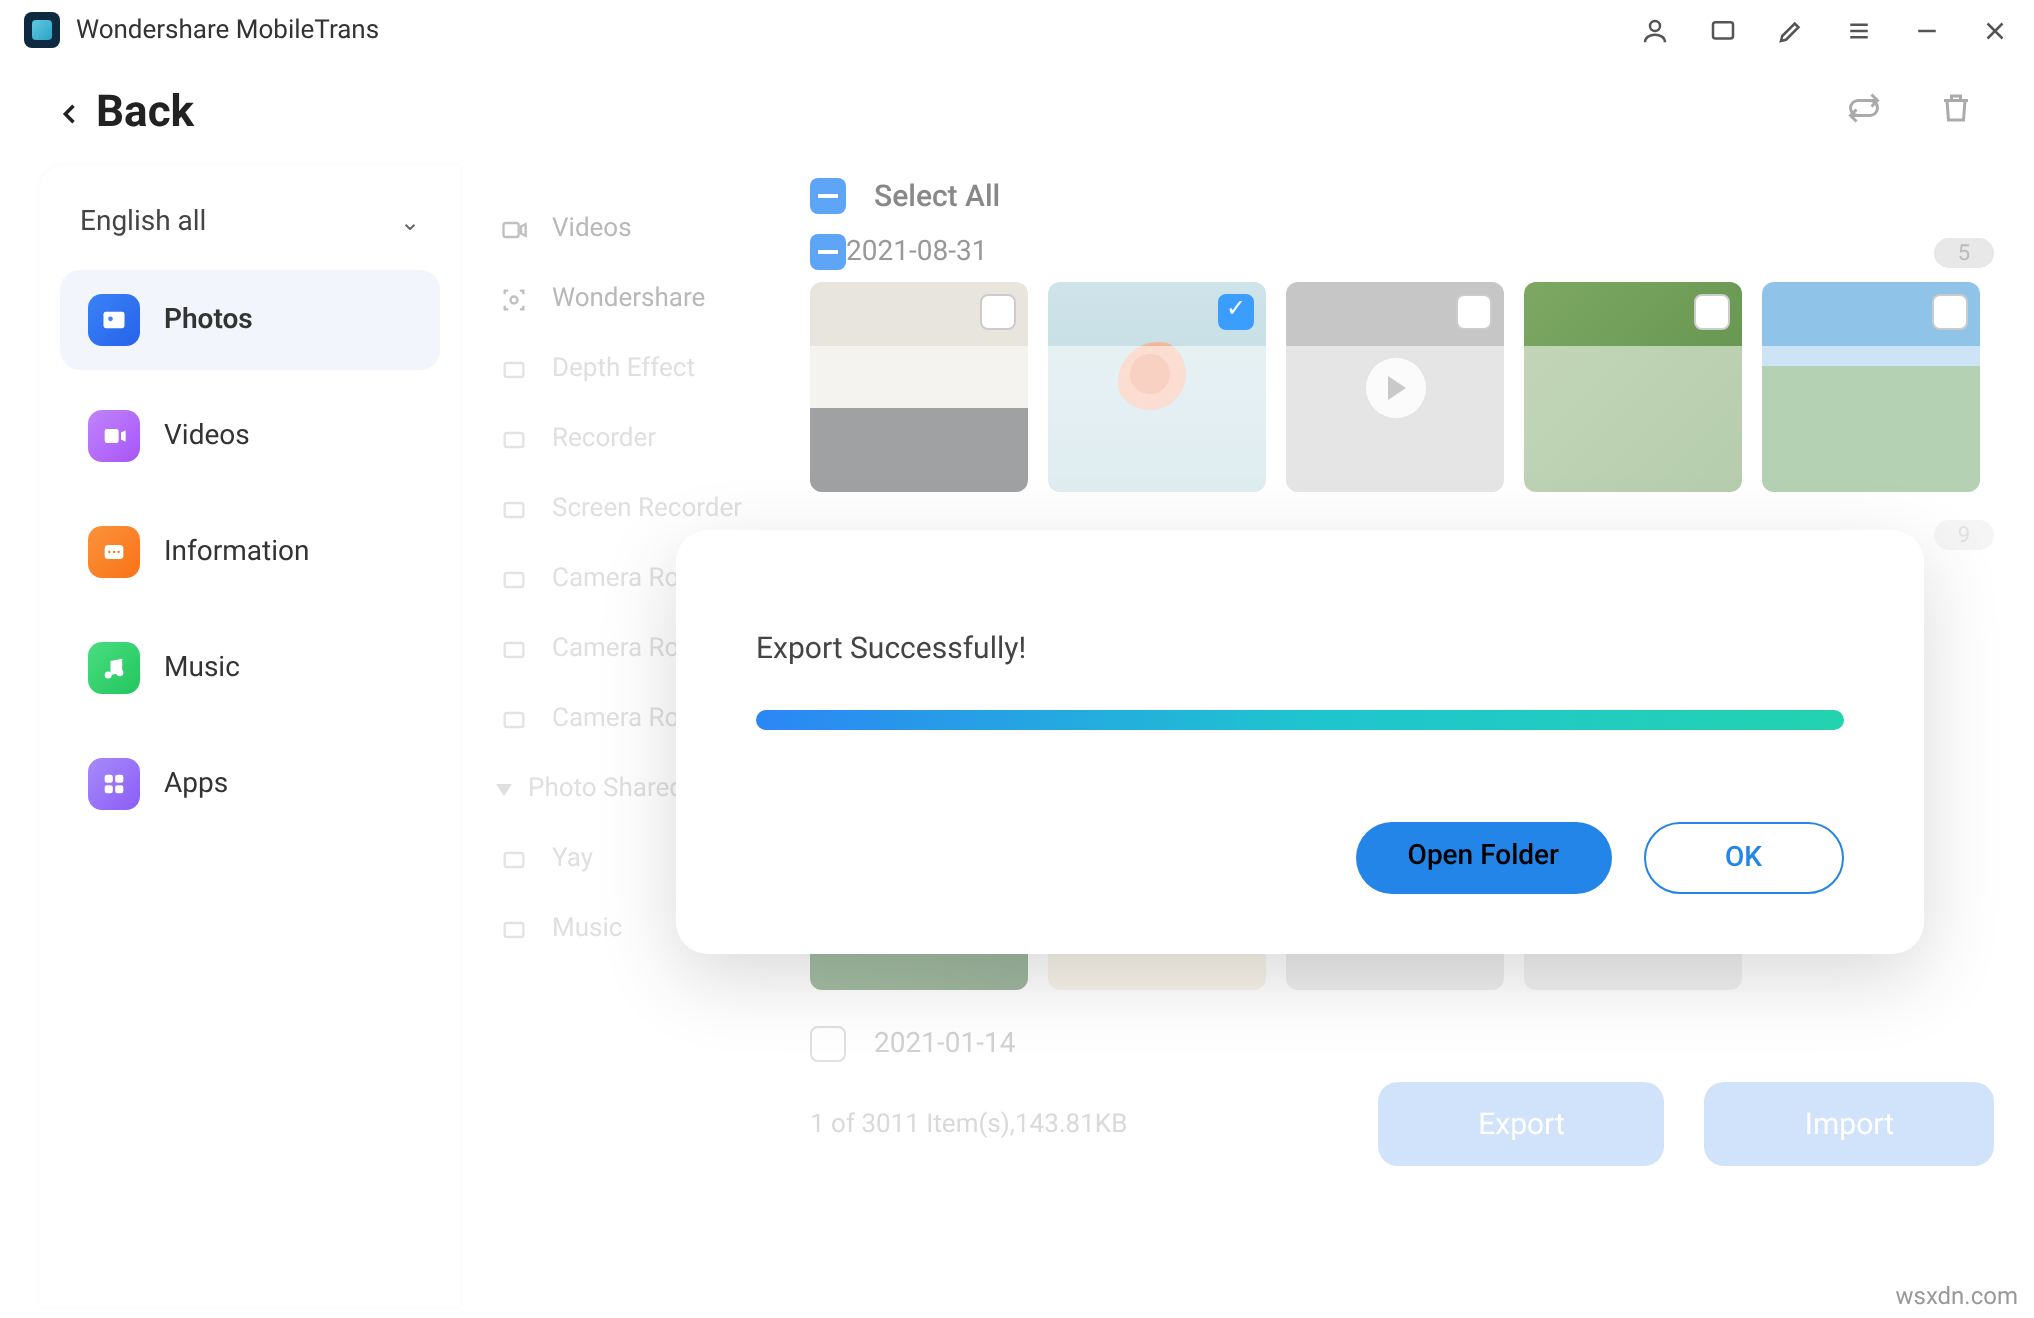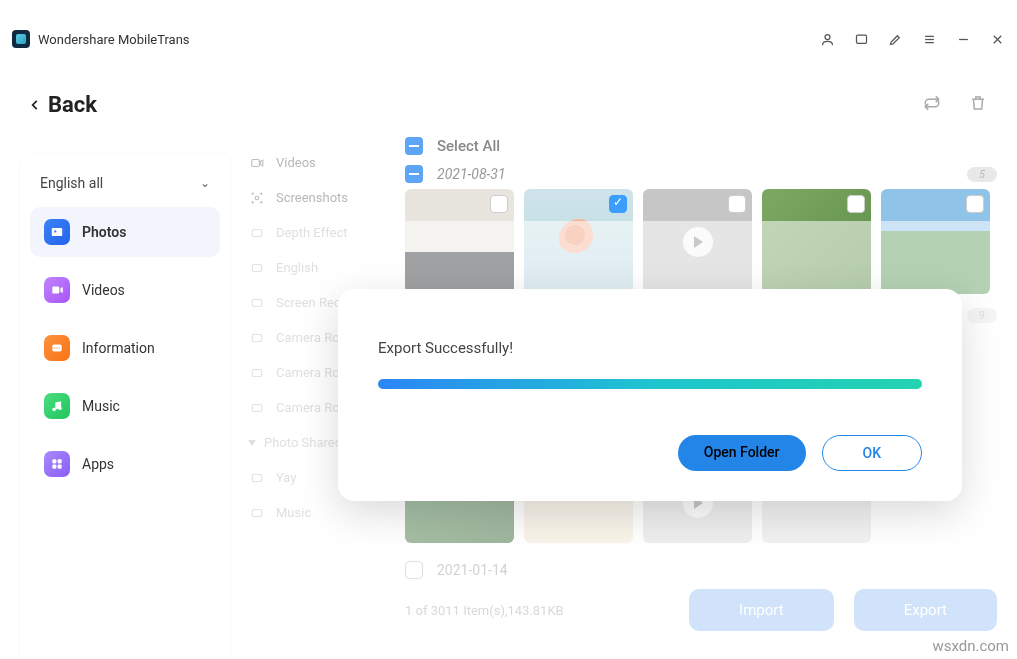--- a/index.html
+++ b/index.html
@@ -196,23 +196,21 @@
       background: #fff;
     }
     .select-all-text {
       font-size: 15px;
       color: #888;
       font-weight: 500;
     }
     .folder-row {
       display: flex;
       align-items: center;
-      gap: 14px;
       padding: 6px 0 6px 0;
-      font-style: italic;
     }
     .folder-date {
       font-size: 14px;
       color: #999;
     }
     .count-pill {
       margin-left: auto;
       background: #e8e8e8;
       color: #bbb;
       border-radius: 10px;
@@ -328,21 +326,21 @@
       border-radius: 10px;
       font-size: 15px;
     }
 
     .overlay {
       position: absolute;
       inset: 0;
       background: rgba(255,255,255,0.55);
       pointer-events: none;
     }
-    .back-row, .titlebar, .sidebar-left, .modal { position: relative; z-index: 5; margin-top: 24px; }
+    .back-row, .titlebar, .sidebar-left, .modal { position: relative; z-index: 5; }
     .overlay {
       z-index: 3;
       top: 90px;
       left: 210px;
     }
 
     .modal {
       position: absolute;
       top: 265px;
       left: 338px;
@@ -384,21 +382,21 @@
       color: #2385e8;
       border-radius: 20px;
       font-size: 14px;
       font-weight: 500;
       background: #fff;
     }
     .watermark {
       position: absolute;
       bottom: 4px;
       right: 8px;
-      font-size: 15px;
+      font-size: 12px;
       color: #999;
       z-index: 20;
     }
   </style>
 </head>
 <body>
 
 <div class="titlebar">
   <div class="titlebar-left">
     <div class="app-logo">
@@ -535,37 +533,37 @@
         </span>
         <span>Videos</span>
       </div>
     <div class="cat-item">
         <span class="cat-icon">
           <svg width="18" height="14" viewBox="0 0 24 24" fill="none" stroke="#c0c0c0" stroke-width="2">
             <path d="M4 7V4h3M20 7V4h-3M4 17v3h3M20 17v3h-3"></path>
             <circle cx="12" cy="12" r="3"></circle>
           </svg>
         </span>
-        <span>Screenshots</span>
+        <span>Wondershare</span>
       </div>
     <div class="cat-item">
         <span class="cat-icon">
           <svg width="18" height="14" viewBox="0 0 24 24" fill="none" stroke="#c0c0c0" stroke-width="2">
             <rect x="4" y="6" width="16" height="12" rx="2"></rect>
           </svg>
         </span>
         <span>Depth Effect</span>
       </div>
     <div class="cat-item">
         <span class="cat-icon">
           <svg width="18" height="14" viewBox="0 0 24 24" fill="none" stroke="#c0c0c0" stroke-width="2">
             <rect x="4" y="6" width="16" height="12" rx="2"></rect>
           </svg>
         </span>
-        <span>English</span>
+        <span>Recorder</span>
       </div>
     <div class="cat-item">
         <span class="cat-icon">
           <svg width="18" height="14" viewBox="0 0 24 24" fill="none" stroke="#c0c0c0" stroke-width="2">
             <rect x="4" y="6" width="16" height="12" rx="2"></rect>
           </svg>
         </span>
         <span>Screen Recorder</span>
       </div>
     <div class="cat-item">
@@ -666,22 +664,22 @@
         </div>
       <div class="thumb t10" style="height:80px"></div>
     </div>
     <div class="date-head2">
       <div class="outline-check"></div>
       <span class="folder-date">2021-01-14</span>
     </div>
     <div class="footer-row">
       <span class="status-text">1 of 3011 Item(s),143.81KB</span>
       <div class="footer-btns">
+        <div class="foot-btn"><span>Export</span></div>
         <div class="foot-btn"><span>Import</span></div>
-        <div class="foot-btn"><span>Export</span></div>
       </div>
     </div>
   </div>
 
   <div class="overlay"></div>
 </div>
 
 <div class="modal">
   <div class="modal-title">Export Successfully!</div>
   <div class="progress"></div>

